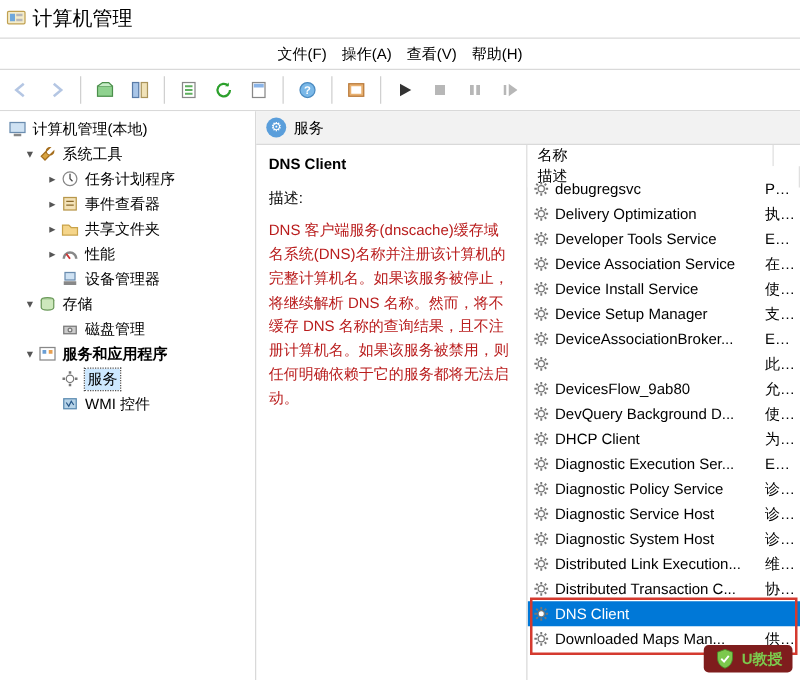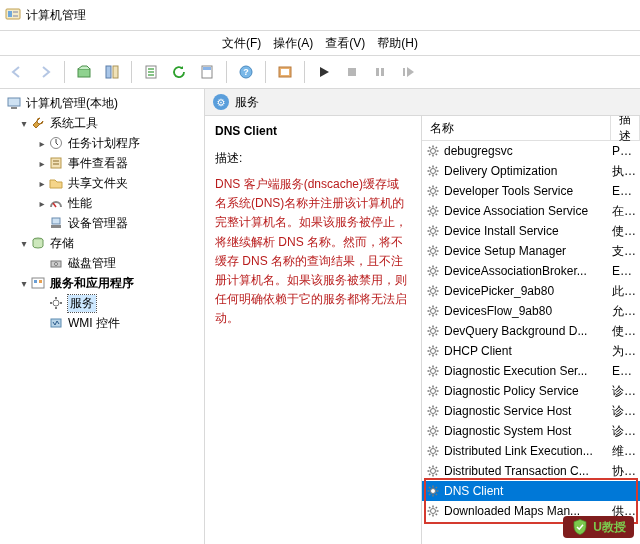--- a/index.html
+++ b/index.html
@@ -1,19 +1,19 @@
 <!DOCTYPE html>
 <html><head>
 <meta charset="utf-8">
 <style>
   html, body { margin: 0; padding: 0; font-family: "Microsoft YaHei", "Segoe UI", sans-serif; font-size: 12px; background: #fff; color: #000; }
   .window { width: 640px; height: 544px; display: flex; flex-direction: column; box-sizing: border-box; overflow: hidden; }
   .titlebar { height: 30px; background: #fff; display: flex; align-items: center; padding: 0 4px; }
   .titlebar .icon-slot { width: 18px; height: 18px; display: flex; align-items: center; justify-content: center; margin-right: 4px;}
-  .title-text { font-size: 12px; }
+  .title-text { font-size: 16px; }
   .divider { height: 1px; background: #d9d9d9; }
 
   .menubar { height: 24px; display: flex; align-items: center; padding: 0 6px; gap: 12px; justify-content: center; }
   .menubar span { cursor: default; }
 
   .toolbar { height: 32px; display: flex; align-items: center; padding: 0 4px; gap: 2px; background: #fff; }
   .tb-btn { width: 24px; height: 24px; display:flex; align-items:center; justify-content:center; border:1px solid transparent; border-radius:2px;}
   .tb-sep { width:1px; height:22px; background:#d0d0d0; margin:0 4px;}
   .faded { opacity: 0.35; }
 
@@ -30,21 +30,21 @@
 
   .main-pane { flex:1; display:flex; flex-direction:column; min-width:0; }
   .main-header { height: 26px; background:#f2f2f2; border-bottom:1px solid #d9d9d9; display:flex; align-items:center; padding:0 8px; gap:6px;}
   .main-header .hdr-icon { width:16px;height:16px;border-radius:50%;background:#5a9edb;display:flex;align-items:center;justify-content:center;color:#fff;font-size:10px;}
   .main-body { flex:1; display:flex; min-height:0;}
   .detail-pane { width: 196px; padding: 8px 10px; border-right: 1px solid #d9d9d9; overflow:hidden;}
   .detail-title { font-weight:bold; margin-bottom:12px; font-size:12px;}
   .detail-label { margin-bottom:8px;}
   .detail-desc { line-height:1.6; color:#b91c1c;}
   .list-pane { flex:1; display:flex; flex-direction:column; min-width:0; overflow:hidden; position:relative;}
-  .list-header { height: 24px; display:flex; border-bottom:1px solid #e0e0e0;}
+  .list-header { height: 24px; display:flex; border-bottom:1px solid #e0e0e0;flex-direction:column;}
   .col { display:flex; align-items:center; padding:0 8px; border-right:1px solid #e0e0e0; background:#fff; font-weight:normal; color:#000;}
   .col-name { width:180px; }
   .col-desc { flex:1; }
   .list-body { flex:1; overflow:hidden;}
   .row { display:flex; height:20px; align-items:center;}
   .row.selected { background:#0078d7; color:#fff;}
   .cell-name { width:180px; display:flex; align-items:center; padding-left:4px; gap:4px; white-space:nowrap; overflow:hidden; text-overflow:ellipsis;}
   .cell-desc { flex:1; padding:0 6px; white-space:nowrap; overflow:hidden; text-overflow:ellipsis;}
   .gear-icon { width:14px;height:14px; display:inline-flex; align-items:center; justify-content:center;}
   .highlight-box { position:absolute; left:2px; right:2px; border:2px solid #d43a2f; pointer-events:none;}
@@ -471,21 +471,20 @@
                         <line x1="7" y1="10.5" x2="7" y2="12.5"></line>
                         <line x1="1.5" y1="7" x2="3.5" y2="7"></line>
                         <line x1="10.5" y1="7" x2="12.5" y2="7"></line>
                         <line x1="3" y1="3" x2="4.3" y2="4.3"></line>
                         <line x1="9.7" y1="9.7" x2="11" y2="11"></line>
                         <line x1="3" y1="11" x2="4.3" y2="9.7"></line>
                         <line x1="9.7" y1="4.3" x2="11" y2="3"></line>
                       </g>
                     </svg>
                   </span>
-                  <span>DevicePicker_9ab80</span>
                 </div>
                 <div class="cell-desc">此用...</div>
               </div>
               <div class="row">
                 <div class="cell-name">
                   <span class="gear-icon">
                     <svg width="14" height="14" viewBox="0 0 14 14">
                       <circle cx="7" cy="7" r="2.5" fill="#fff" stroke="#777"></circle>
                       <g stroke="#777" stroke-width="1.5">
                         <line x1="7" y1="1.5" x2="7" y2="3.5"></line>

